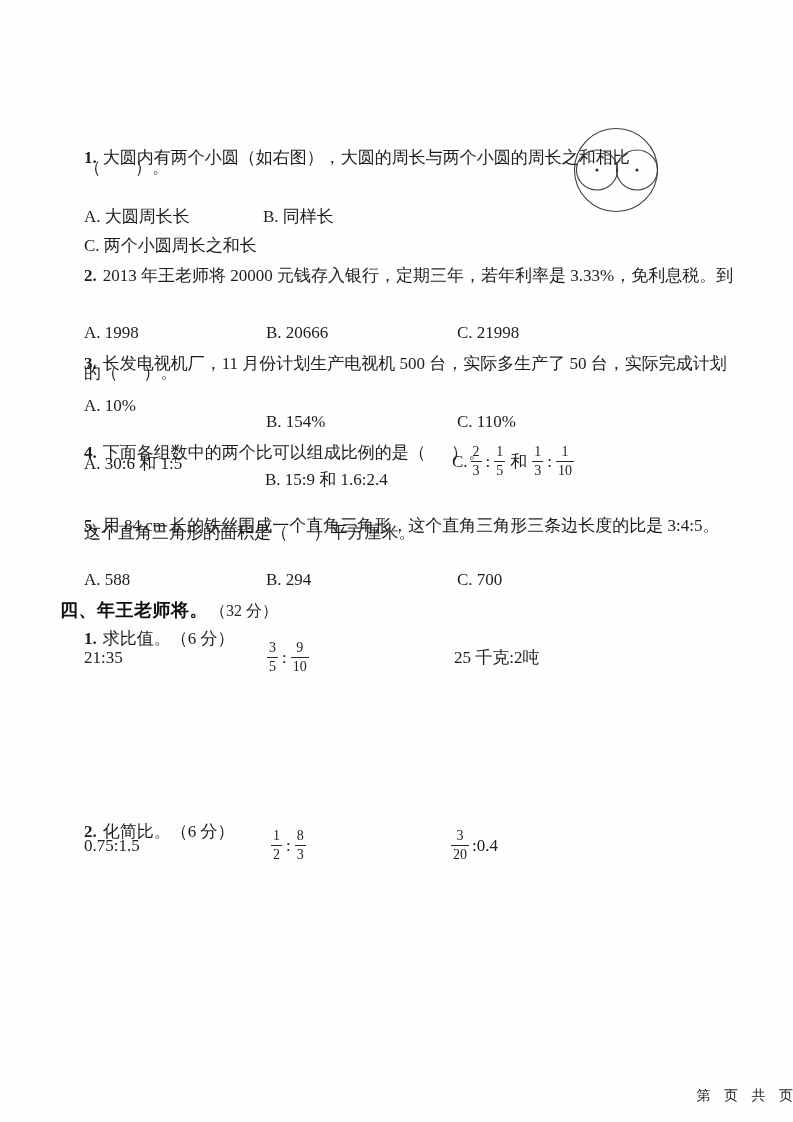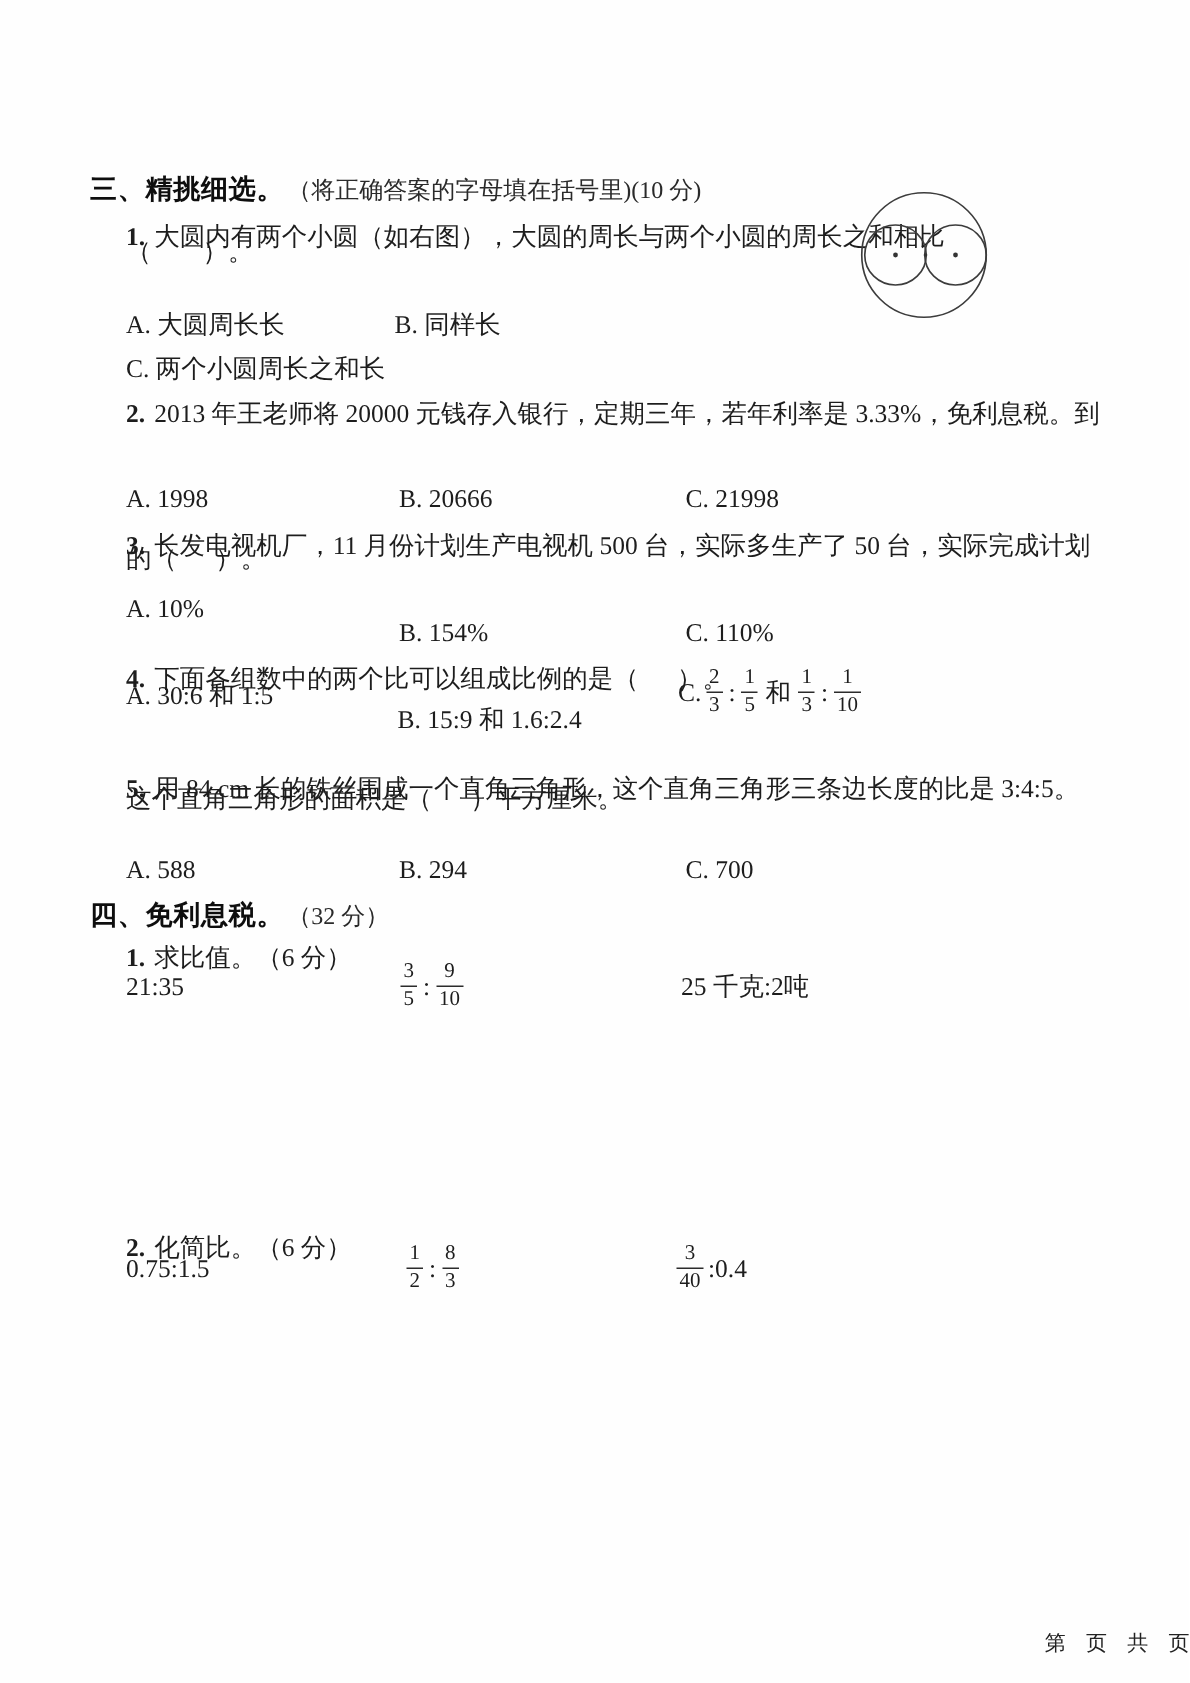--- a/index.html
+++ b/index.html
@@ -57,23 +57,20 @@
     color:#222222;
     word-spacing:10px;
     white-space:pre;
   }
 </style>
 </head>
 <body>
 
 <div class="page">
 
-  <div class="line" style="left:43px;top:96px">
-    <span class="sec-bold">三、精挑细选。</span><span class="sec-note">（将正确答案的字母填在括号里)(10 分)</span>
-  </div>
 
   <div class="line" style="left:67px;top:128px">
     <span class="qnum">1.</span><span>大圆内有两个小圆（如右图），大圆的周长与两个小圆的周长之和相比</span>
   </div>
   <div class="line" style="left:84px;top:158px">（        ）。</div>
   <div class="opt" style="left:84px;top:187px">A. 大圆周长长</div>
   <div class="opt" style="left:263px;top:187px">B. 同样长</div>
   <div class="opt" style="left:84px;top:216px">C. 两个小圆周长之和长</div>
 
   <svg class="diagram" style="left:572px;top:124px" width="92" height="92" viewBox="0 0 92 92">
@@ -118,21 +115,21 @@
 
   <div class="line" style="left:67px;top:496px">
     <span class="qnum">5.</span><span>用 84 cm 长的铁丝围成一个直角三角形，这个直角三角形三条边长度的比是 3:4:5。</span>
   </div>
   <div class="line" style="left:84px;top:523px">这个直角三角形的面积是（      ）平方厘米。</div>
   <div class="opt" style="left:84px;top:550px">A. 588</div>
   <div class="opt" style="left:266px;top:550px">B. 294</div>
   <div class="opt" style="left:457px;top:550px">C. 700</div>
 
   <div class="line" style="left:43px;top:580px">
-    <span class="sec-bold">四、免利息税。</span><span class="sec-note">（32 分）</span>
+    <span class="sec-bold">四、年王老师将。</span><span class="sec-note">（32 分）</span>
   </div>
 
   <div class="line" style="left:67px;top:609px">
     <span class="qnum">1.</span><span>求比值。（6 分）</span>
   </div>
   <div class="line" style="left:84px;top:648px">21:35</div>
   <div class="mathrow" style="left:264px;top:641px">
     <span class="frac"><span class="fnum">3</span><span class="fden">5</span></span>
     <span class="rcolon">:</span>
     <span class="frac"><span class="fnum">9</span><span class="fden">10</span></span>
@@ -142,19 +139,19 @@
   <div class="line" style="left:67px;top:802px">
     <span class="qnum">2.</span><span>化简比。（6 分）</span>
   </div>
   <div class="line" style="left:84px;top:836px">0.75:1.5</div>
   <div class="mathrow" style="left:268px;top:829px">
     <span class="frac"><span class="fnum">1</span><span class="fden">2</span></span>
     <span class="rcolon">:</span>
     <span class="frac"><span class="fnum">8</span><span class="fden">3</span></span>
   </div>
   <div class="mathrow" style="left:448px;top:829px">
-    <span class="frac"><span class="fnum">3</span><span class="fden">40</span></span>
+    <span class="frac"><span class="fnum">3</span><span class="fden">20</span></span>
     <span>:0.4</span>
   </div>
 
   <div class="footer" style="top:1087px">第 页 共 页</div>
 
 </div>
 
 </body></html>

